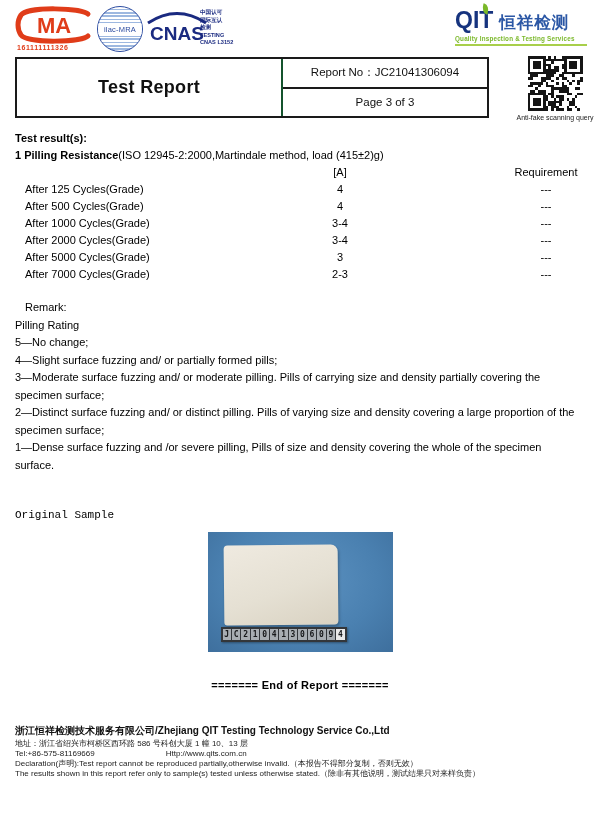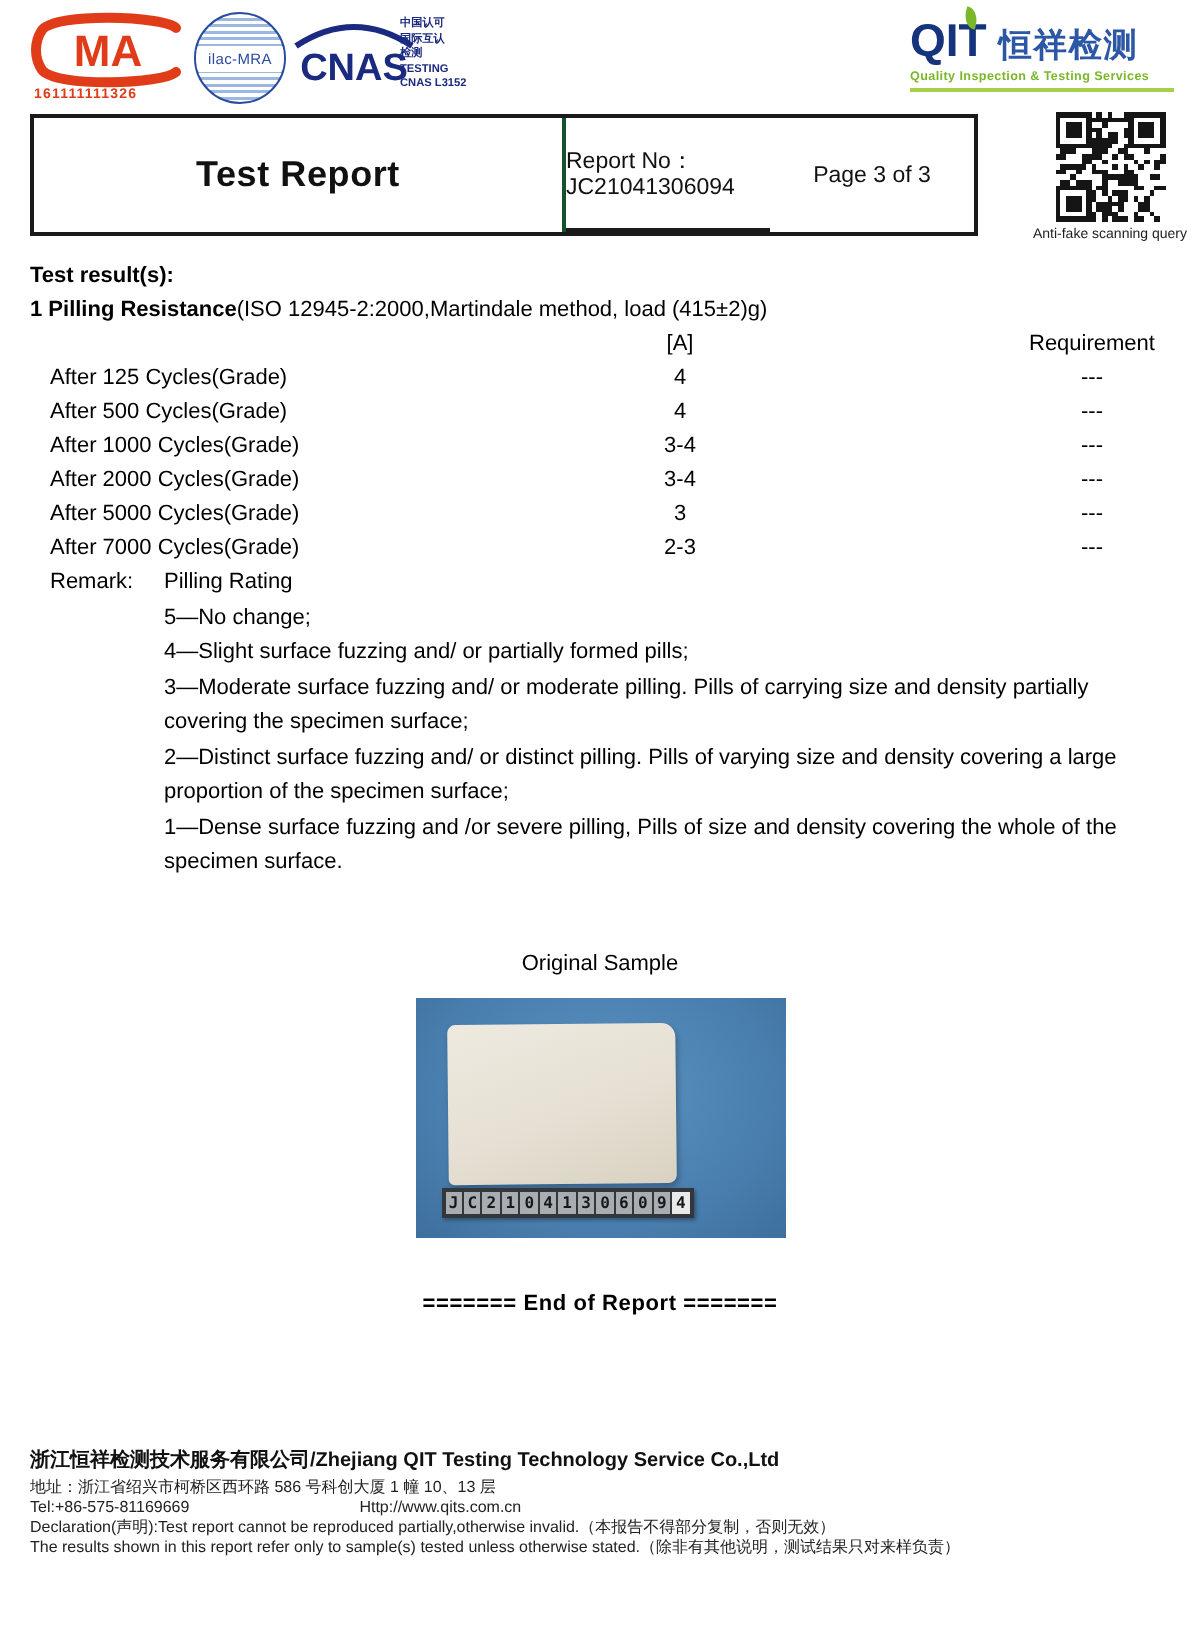--- a/index.html
+++ b/index.html
@@ -29,43 +29,43 @@
           border-radius:0 90% 0 90%; transform:rotate(18deg); }
   .qit-cn { font-size:16.5px; font-weight:bold; color:#2b57a5; margin-left:6px; letter-spacing:1px; }
   .qit-tag { font-size:6.3px; font-weight:bold; color:#7ab829; margin-top:1px; letter-spacing:.2px; }
   .qit-line { height:2px; background:#a8cf4a; margin-top:2px; }
 
   
   .title-table { position:absolute; left:15px; top:57px; width:474px; height:61px;
           border:2px solid #1a1a1a; display:flex; background:#fff; }
   .tt-left { width:266px; border-right:2px solid #14532d; display:flex; align-items:center;
           justify-content:center; font-size:18px; font-weight:bold; letter-spacing:.3px; }
-  .tt-right { flex:1; display:flex; }
+  .tt-right { flex:1; display:flex; flex-direction:column; }
   .tt-reportno { flex:1; border-bottom:2px solid #1a1a1a; display:flex; align-items:center;
           justify-content:center; font-size:11.5px; }
   .tt-page { flex:1; display:flex; align-items:center; justify-content:center; font-size:11.5px; }
   .qr-wrap { position:absolute; left:512px; top:56px; width:86px; text-align:center; }
   .qr-code { width:55px; height:55px; margin:0 auto; display:grid;
           grid-template-columns:repeat(21,1fr); grid-template-rows:repeat(21,1fr); background:#fff; }
   .qm { background:#fff; } .qm.on { background:#151515; }
   .qr-caption { font-size:7px; color:#222; margin-top:3px; white-space:nowrap; }
 
   
   .body { position:absolute; left:15px; top:130px; width:570px; font-size:11px; color:#000; }
   .sec-title { font-weight:bold; line-height:17px; }
   .item-title { line-height:17px; }
   .item-title b { font-weight:bold; }
   .cols-header, .rrow { display:grid; grid-template-columns:270px 110px 1fr; line-height:17px; }
   .lab { padding-left:10px; }
   .val { text-align:center; }
   .req { text-align:center; padding-left:112px; }
-  .remark { display:flex; margin-top:0; line-height:17.5px; }
+  .remark { display:flex; margin-top:16px; line-height:17.5px;flex-direction:column; }
   .remark-label { width:67px; padding-left:10px; flex:none; }
   .remark-content { flex:1; padding-right:6px; }
-  .caption { text-align:center; margin-top:33px; line-height:17px; }
+  .caption { margin-top:33px; line-height:17px;font-family:Liberation Mono, monospace; }
 
   .photo { position:relative; width:185px; height:120px; margin:8px auto 0;
           background:radial-gradient(ellipse at 50% 40%, #5d93c2 0%, #4a80b0 60%, #3e6f9d 100%); }
   .fabric { position:absolute; left:16px; top:13px; width:114px; height:80px;
           background:linear-gradient(160deg,#efeae0 0%, #e5e0d3 55%, #d9d2c2 100%);
           border-radius:4px 7px 4px 3px; box-shadow:1px 2px 3px rgba(0,0,0,.28);
           transform:rotate(-.6deg); }
   .label-strip { position:absolute; left:13px; top:95px; width:126px; height:15px;
           background:#33363a; display:flex; align-items:center; padding:2px; gap:1px;
           box-shadow:1px 1px 2px rgba(0,0,0,.35); }
@@ -73,21 +73,21 @@
           text-align:center; line-height:11px; height:11px;
           font-family:"DejaVu Sans Mono", monospace; }
   .tile-last { background:#e9e9e9; }
   .endline { text-align:center; margin-top:27px; font-weight:bold; letter-spacing:.3px; }
 
   
   .footer { position:absolute; left:15px; top:724px; width:570px; color:#222; }
   .f-company { font-size:10px; font-weight:bold; line-height:13px; color:#111; }
   .f-line2 { display:flex; justify-content:space-between; font-size:8px; line-height:10px; margin-top:2px;flex-direction:column; }
   .f-line3 { display:flex; font-size:8px; line-height:10px; }
-  .f-web { margin-left:44px;padding-left:41px; }
+  .f-web { margin-left:30px;padding-left:41px; }
   .f-decl, .f-note { font-size:8px; line-height:10px; }
 </style>
 </head>
 <body>
 
 <div class="page">
 
   <svg class="cma" viewBox="0 0 80 40">
     <path d="M74,9 C68,3 14,1 7,10 C3,16 3,24 7,30 C14,39 68,37 74,31" fill="none" stroke="#e03c19" stroke-width="5" stroke-linecap="round"></path>
     <text x="40" y="28" text-anchor="middle" font-size="22" font-weight="bold" fill="#e03c19" font-family="Liberation Sans, sans-serif">MA</text>

